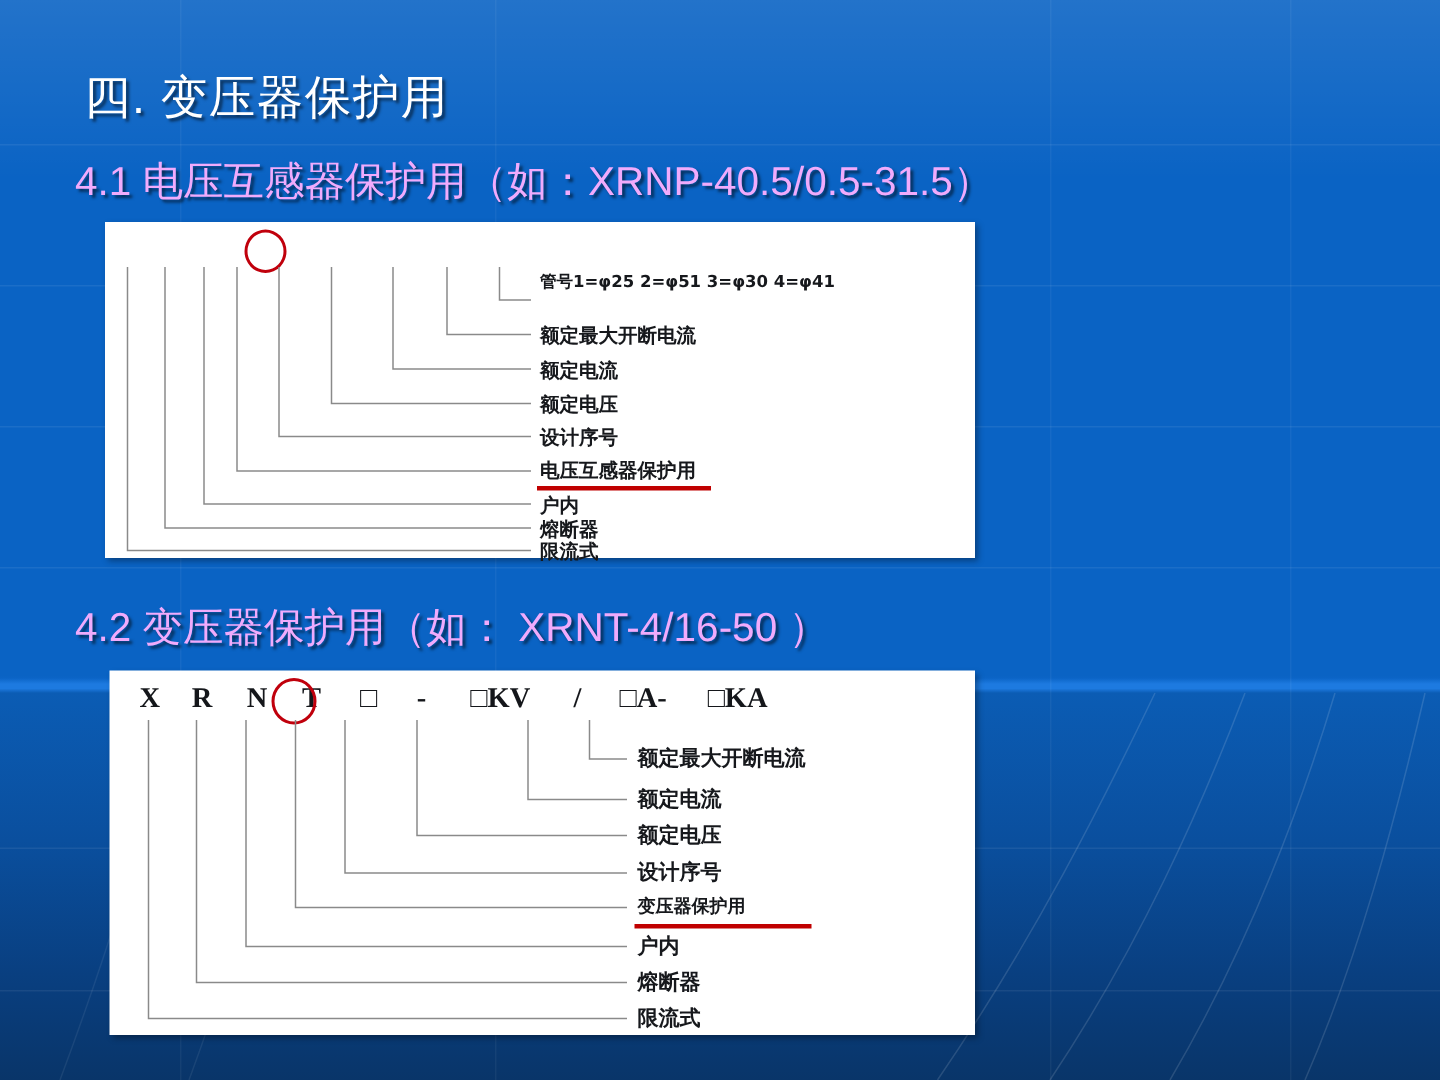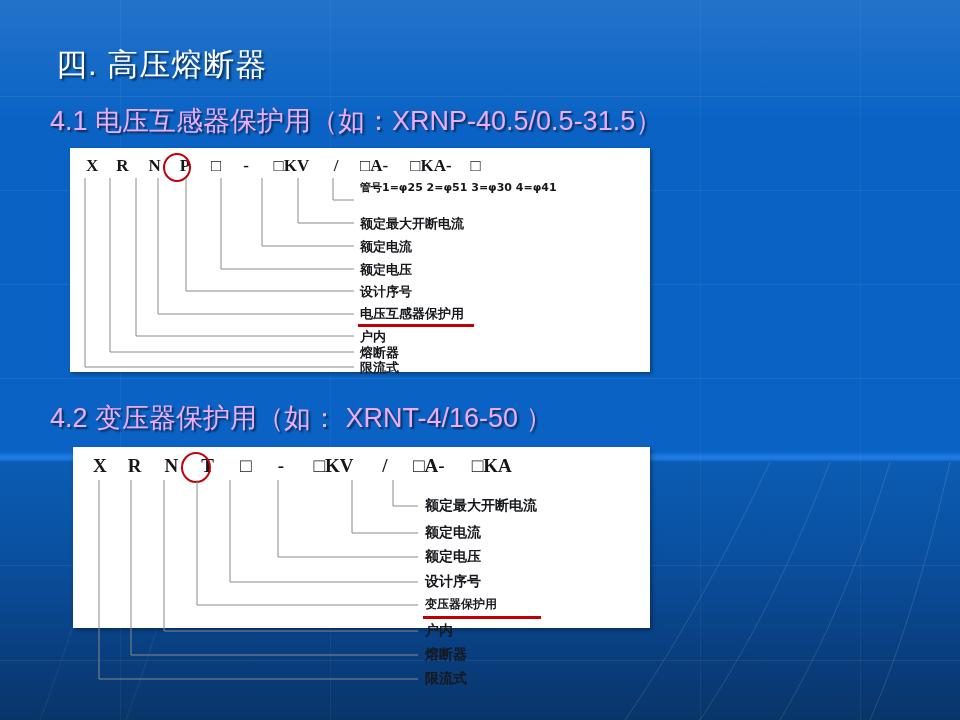--- a/index.html
+++ b/index.html
@@ -50,21 +50,21 @@
     white-space:nowrap;
   }
   #sub1{top:103px;}
   #sub2{top:400px;}
   
   .panel{
     position:absolute;background:#ffffff;
     box-shadow:2px 2px 4px rgba(0,0,0,0.35);
   }
   #panel1{left:70px;top:148px;width:580px;height:224px;}
-  #panel2{left:73px;top:447px;width:577px;height:181px;}
+  #panel2{left:73px;top:447px;width:577px;height:243px;}
   .panel svg{position:absolute;left:0;top:0;}
   .code-row{
     position:absolute;
     font-family:"Liberation Serif","DejaVu Serif",serif;
     font-weight:bold;color:#14161a;white-space:nowrap;
   }
   #code1{left:16px;top:8px;font-size:17px;letter-spacing:0px;}
   #code2{left:20px;top:8px;font-size:19px;letter-spacing:0px;}
   .code-row span{display:inline-block;}
   .lbl{
@@ -106,39 +106,26 @@
         <path d="M200,462 C182,548 155,642 126,720"></path>
       </g>
     </svg>
     <div class="vbar" style="left:120px"></div>
     <div class="vbar" style="left:330px"></div>
     <div class="vbar" style="left:700px"></div>
     <div class="vbar" style="left:860px"></div>
   </div>
 </div>
 
-<div class="h-main">四. 高压熔断器</div>
+<div class="h-main">四. 变压器保护用</div>
 <div class="h-sub" id="sub1">4.1  电压互感器保护用（如：XRNP-40.5/0.5-31.5）</div>
 <div class="h-sub" id="sub2">4.2  变压器保护用（如：  XRNT-4/16-50 ）</div>
 
 <div class="panel" id="panel1">
 
-  <div class="code-row" id="code1">
-    <span style="width:26px">X</span>
-    <span style="width:28px">R</span>
-    <span style="width:27px">N</span>
-    <span style="width:27px">P</span>
-    <span style="width:28px">□</span>
-    <span style="width:26px">-</span>
-    <span style="width:56px">□KV</span>
-    <span style="width:22px">/</span>
-    <span style="width:46px">□A-</span>
-    <span style="width:56px">□KA-</span>
-    <span style="width:18px">□</span>
-  </div>
   <div class="circle-mark" style="left:93px;top:5px;width:24px;height:25px;"></div>
 
   <svg width="580" height="224" viewBox="0 0 580 224">
     <g fill="none" stroke="#8a8a8a" stroke-width="1">
 
       <path d="M263,30 L263,52 L284,52"></path>
 
       <path d="M228,30 L228,75 L284,75"></path>
 
       <path d="M192,30 L192,98 L284,98"></path>

